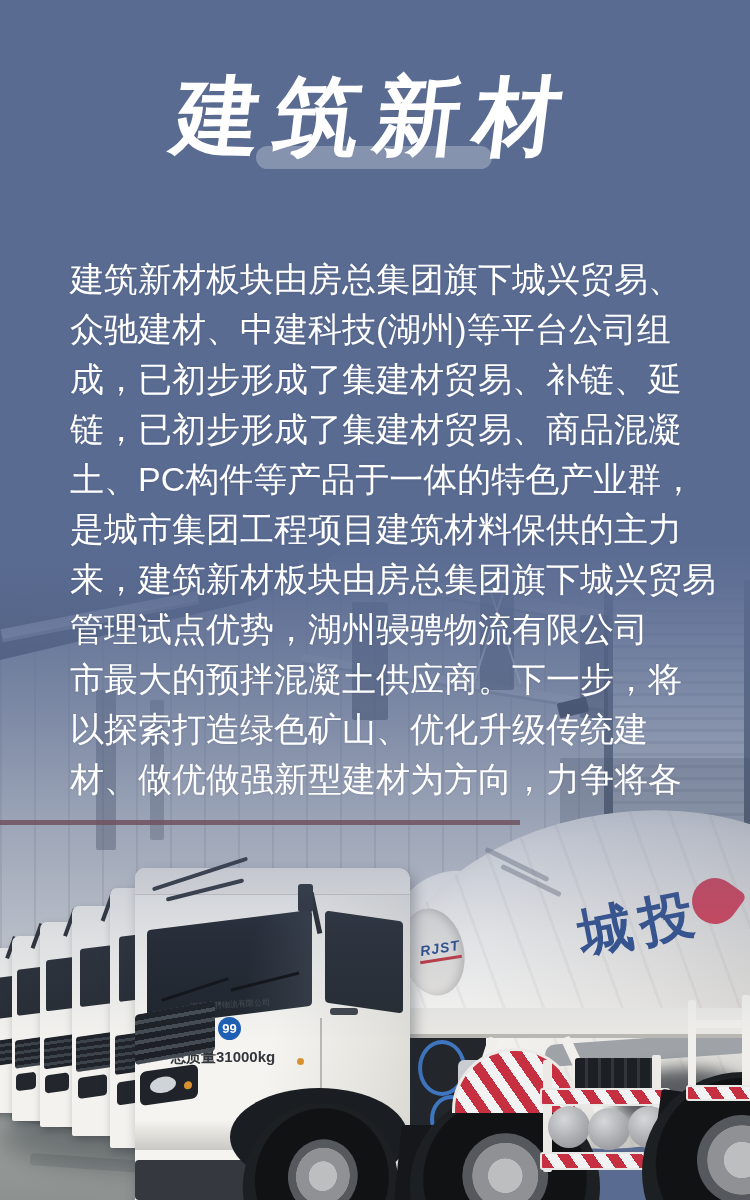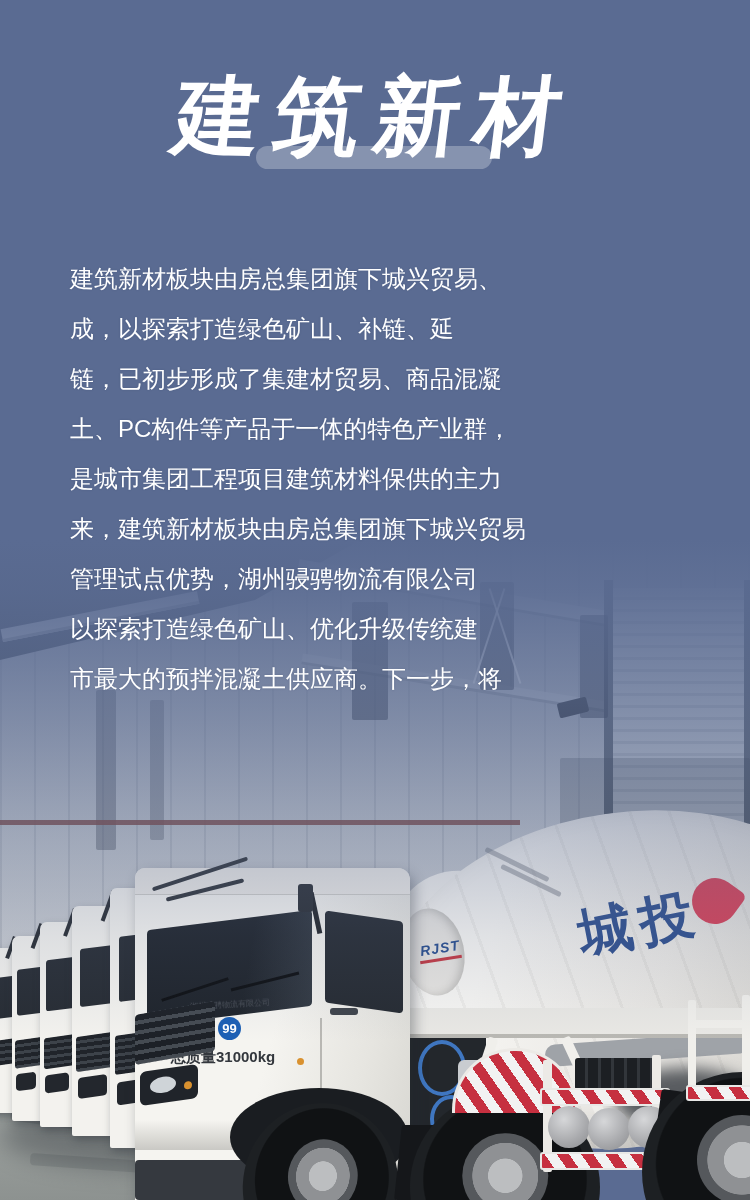--- a/index.html
+++ b/index.html
@@ -9,21 +9,21 @@
   
   .title-pill{position:absolute;left:256px;top:146px;width:236px;height:23px;
     border-radius:12px;background:rgba(255,255,255,.27);z-index:6;}
   .page-title{position:absolute;left:0;top:62px;width:750px;text-align:center;
     font-family:"Liberation Serif",serif;font-weight:bold;color:#ffffff;
     font-size:86px;line-height:110px;letter-spacing:14px;
     transform:skewX(-7deg);z-index:7;white-space:nowrap;}
 
   
   .article{position:absolute;left:70px;top:254px;width:630px;z-index:30;
-    color:#ffffff;font-size:24px;line-height:50px;white-space:nowrap;
+    color:#ffffff;font-size:34px;line-height:50px;white-space:nowrap;
     text-shadow:0 0 2px rgba(40,55,90,.25);}
   .article div{height:50px;}
 
   
   .photo{position:absolute;left:0;top:540px;width:750px;height:660px;overflow:hidden;z-index:1;}
   .wall{position:absolute;left:0;top:0;width:750px;height:480px;
     background:
       repeating-linear-gradient(90deg, rgba(118,126,140,.22) 0 2px, rgba(0,0,0,0) 2px 34px),
       linear-gradient(180deg,#b6bbc4 0%,#c3c7cd 55%,#c9ccd1 100%);}
   .ceiling{position:absolute;left:0;top:0;width:750px;height:150px;
@@ -306,23 +306,25 @@
     <div class="stripe-bar" style="left:686px;top:545px;width:64px;height:12px;"></div>
 
     <div class="fade"></div>
   </div>
 
   <div class="title-pill"></div>
   <div class="page-title">建筑新材</div>
 
   <div class="article">
     <div>建筑新材板块由房总集团旗下城兴贸易、</div>
-    <div>成，以探索打造绿色矿山、补链、延</div>
+    <div>众驰建材、中建科技(湖州)等平台公司组</div>
+    <div>成，已初步形成了集建材贸易、补链、延</div>
     <div>链，已初步形成了集建材贸易、商品混凝</div>
     <div>土、PC构件等产品于一体的特色产业群，</div>
     <div>是城市集团工程项目建筑材料保供的主力</div>
     <div>来，建筑新材板块由房总集团旗下城兴贸易</div>
     <div>管理试点优势，湖州骎骋物流有限公司</div>
+    <div>市最大的预拌混凝土供应商。下一步，将</div>
     <div>以探索打造绿色矿山、优化升级传统建</div>
-    <div>市最大的预拌混凝土供应商。下一步，将</div>
+    <div>材、做优做强新型建材为方向，力争将各</div>
   </div>
 
 </div>
 
 </body></html>

